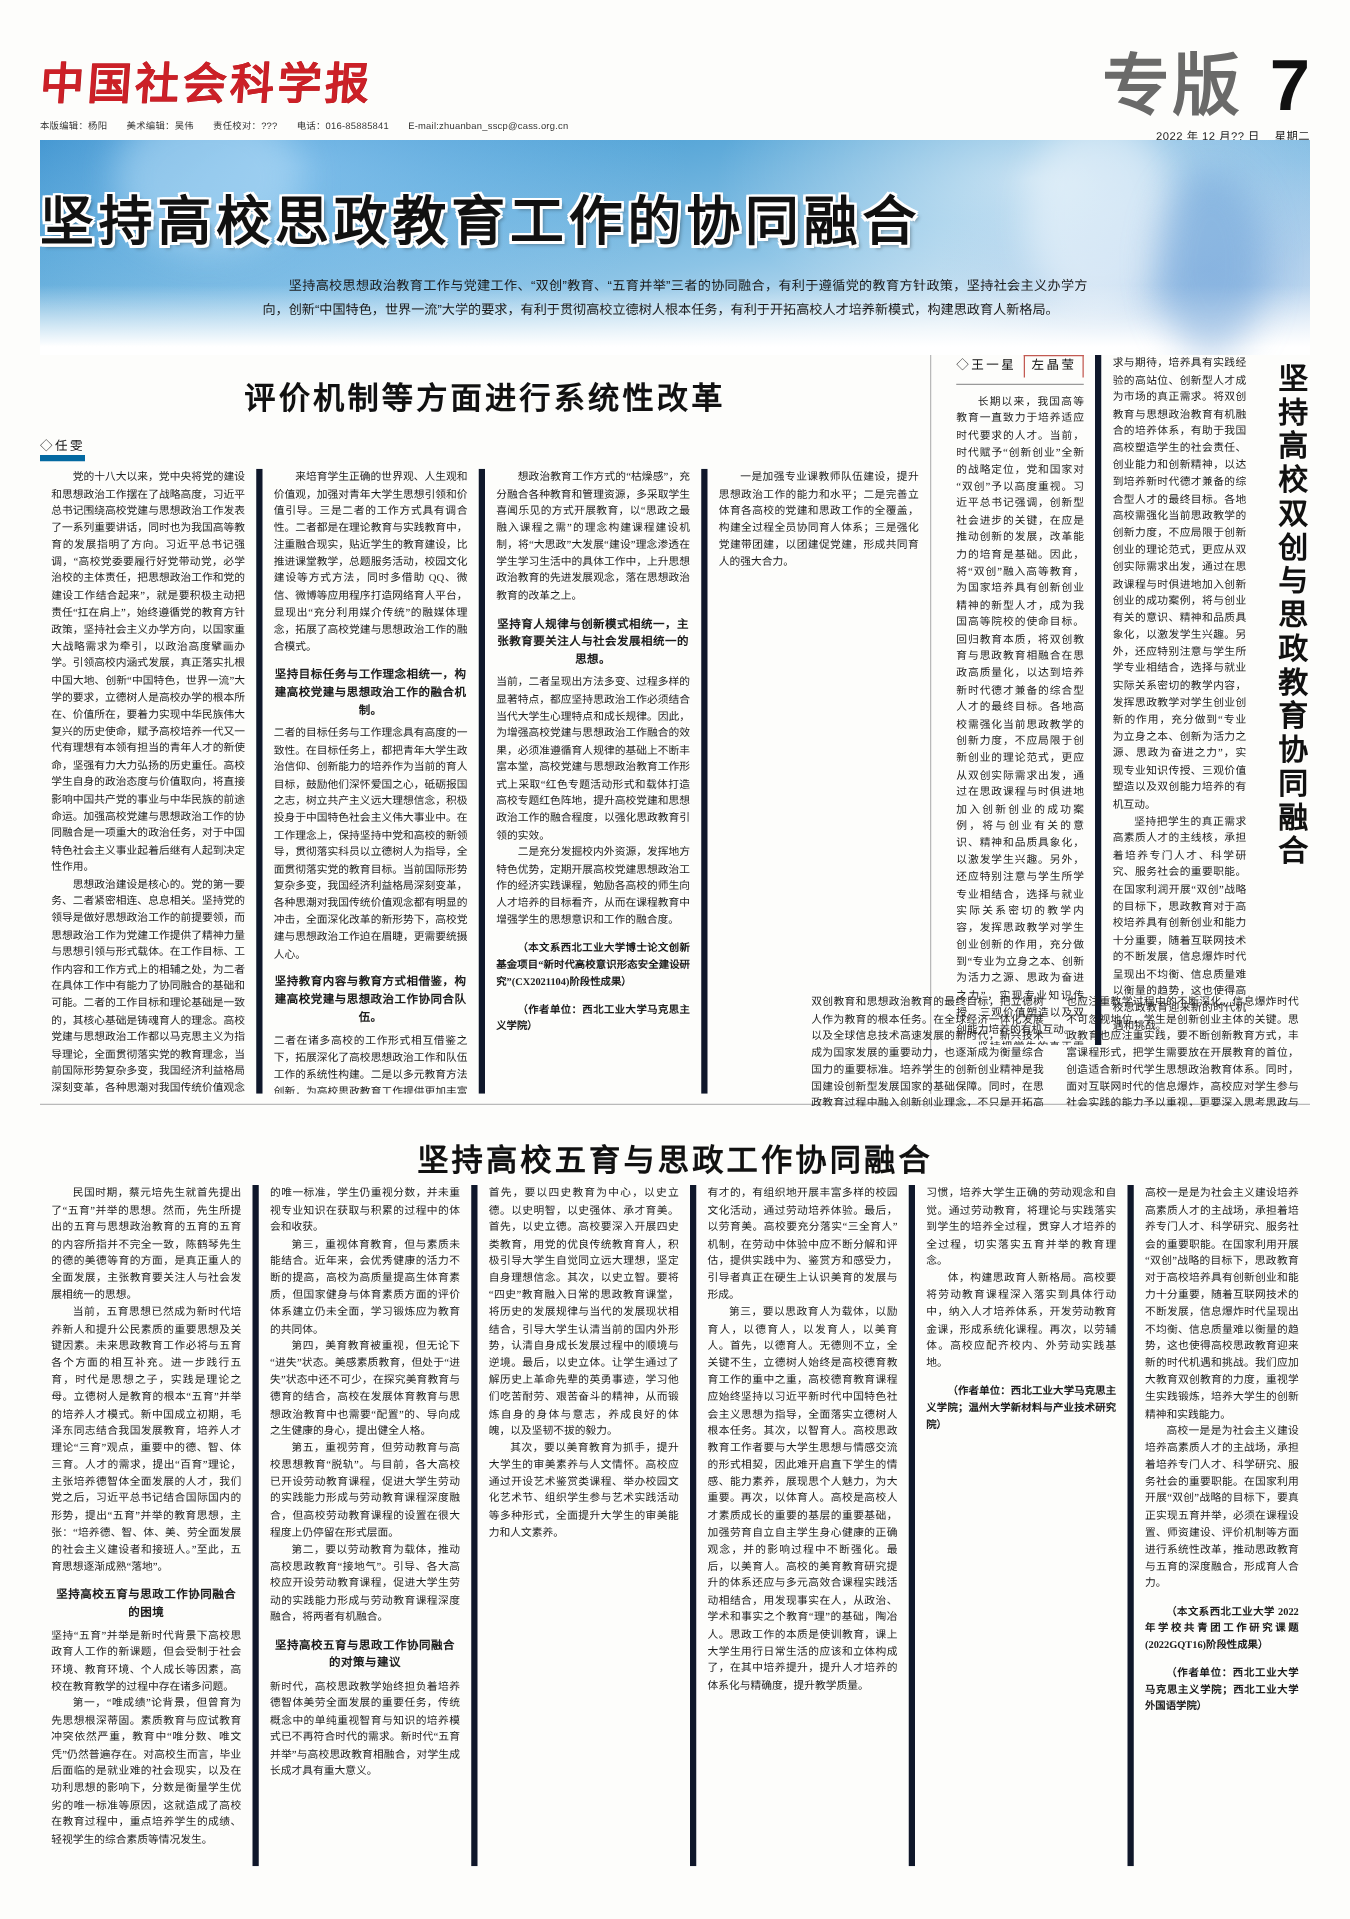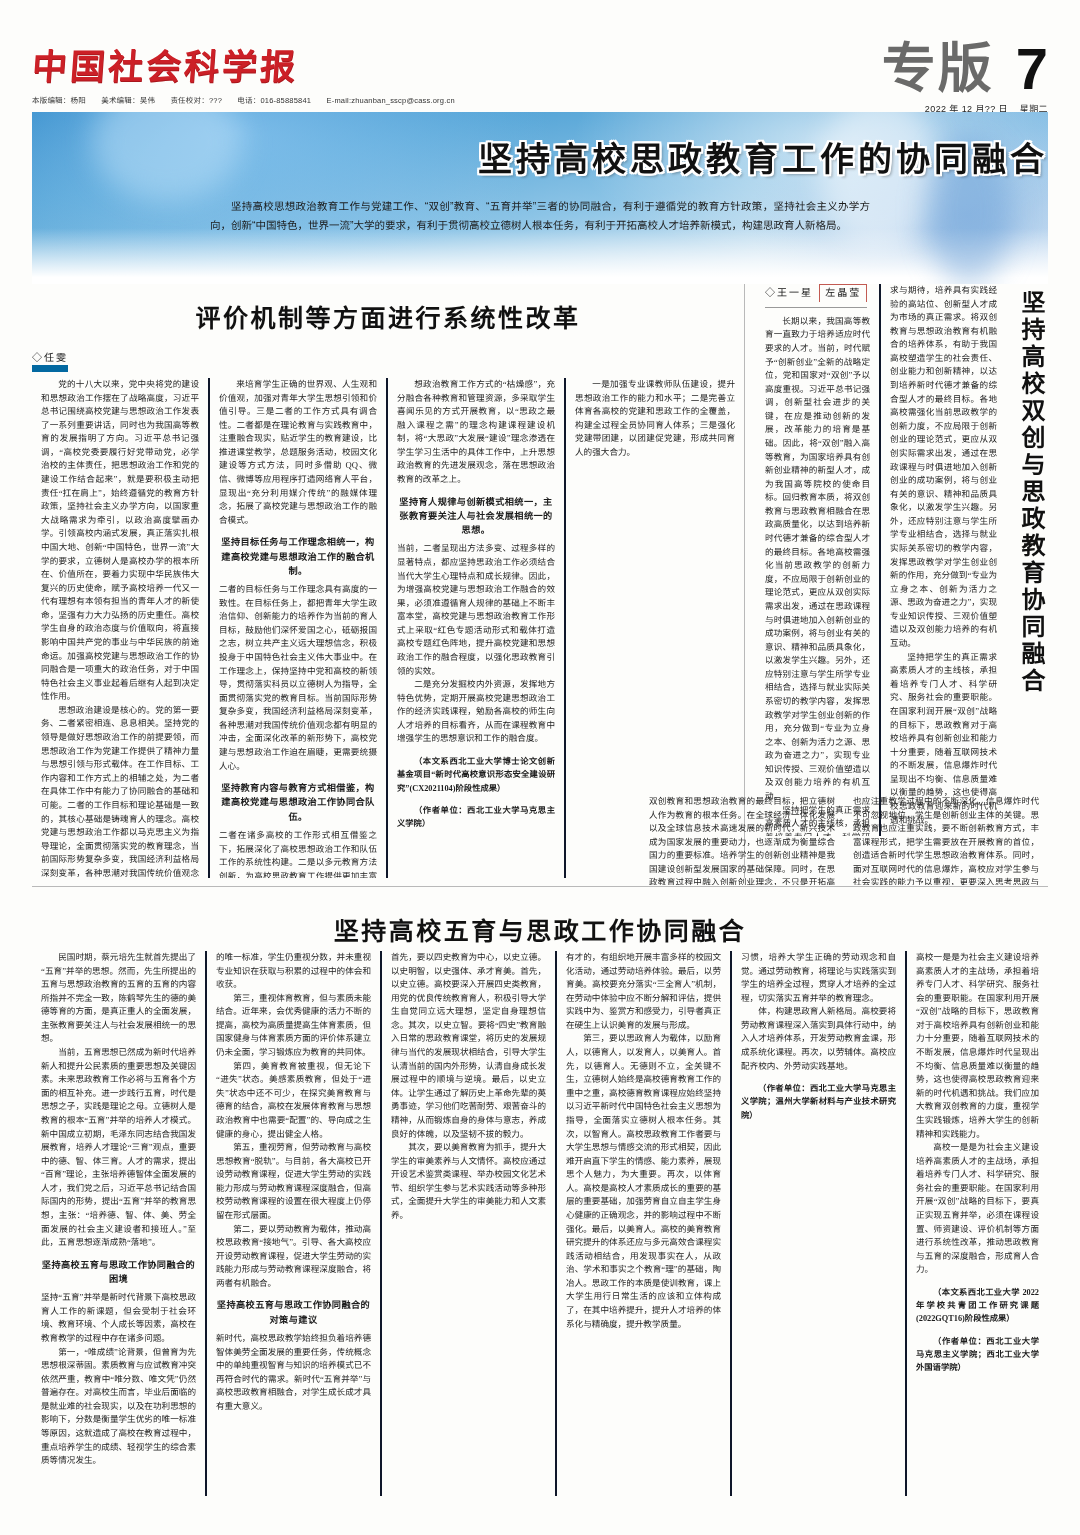--- a/index.html
+++ b/index.html
@@ -70,23 +70,23 @@
   }
   .banner-blob {
     position:absolute; border-radius:50%;
     filter:blur(14px);
   }
   .b1 { width:120px; height:160px; right:108px; top:-20px; background:rgba(255,255,255,0.45); }
   .b2 { width:86px;  height:150px; right:36px;  top:24px;  background:rgba(92,150,210,0.40); }
   .b3 { width:150px; height:120px; left:60px;   top:-30px; background:rgba(200,230,250,0.45); }
   .banner-title {
     position:relative; z-index:3;
-    text-align:right; padding-top:20px;
-    font-family:"Liberation Serif", serif;
-    font-size:34px; font-weight:bold; letter-spacing:4px;
+    text-align:left; padding-top:30px;
+    font-family:"Liberation Serif", serif;
+    font-size:43px; font-weight:bold; letter-spacing:4px;
     color:#111;
     text-shadow:
       2px 0 0 #fff, -2px 0 0 #fff, 0 2px 0 #fff, 0 -2px 0 #fff,
       2px 2px 0 #fff, -2px -2px 0 #fff, 2px -2px 0 #fff, -2px 2px 0 #fff,
       3px 3px 3px rgba(0,0,0,0.30);
   }
   .banner-sub {
     position:relative; z-index:3;
     width:660px; margin:16px auto 0;
     font-family:"Liberation Sans", sans-serif;
@@ -99,33 +99,33 @@
 
   
   .article-head { text-align:center; padding:14px 0 4px; }
   .article-title {
     font-family:"Liberation Serif", serif;
     font-size:25px; font-weight:bold; letter-spacing:2.5px; color:#111;
   }
   .byline {
     font-family:"Liberation Sans", sans-serif;
     font-size:10px; letter-spacing:2px; color:#111;
-    border-bottom:7px solid #0369a1;
+    border-bottom:5px solid #0369a1;
     display:inline-block; padding-bottom:1px;
   }
   .byline-wrap { padding:9px 0 6px; }
 
   
   .cols { display:flex; gap:0; }
   .col {
     font-family:"Liberation Serif", serif;
     font-size:8.6px; line-height:1.58; color:#1d1d1d;
     text-align:justify;
     padding:0 9px;
-    border-right:2px solid #0f172a;
+    border-right:5px solid #0f172a;
     position:relative;
   }
   .col:last-child { border-right:none; }
   .col p { margin:0; text-indent:17.2px; }
   .col p.nohang { text-indent:0; }
   .colhead {
     display:block; text-align:center; font-weight:bold;
     font-size:9.2px; letter-spacing:0.4px;
     margin:8px 0 5px; text-indent:0; line-height:1.55;
   }

